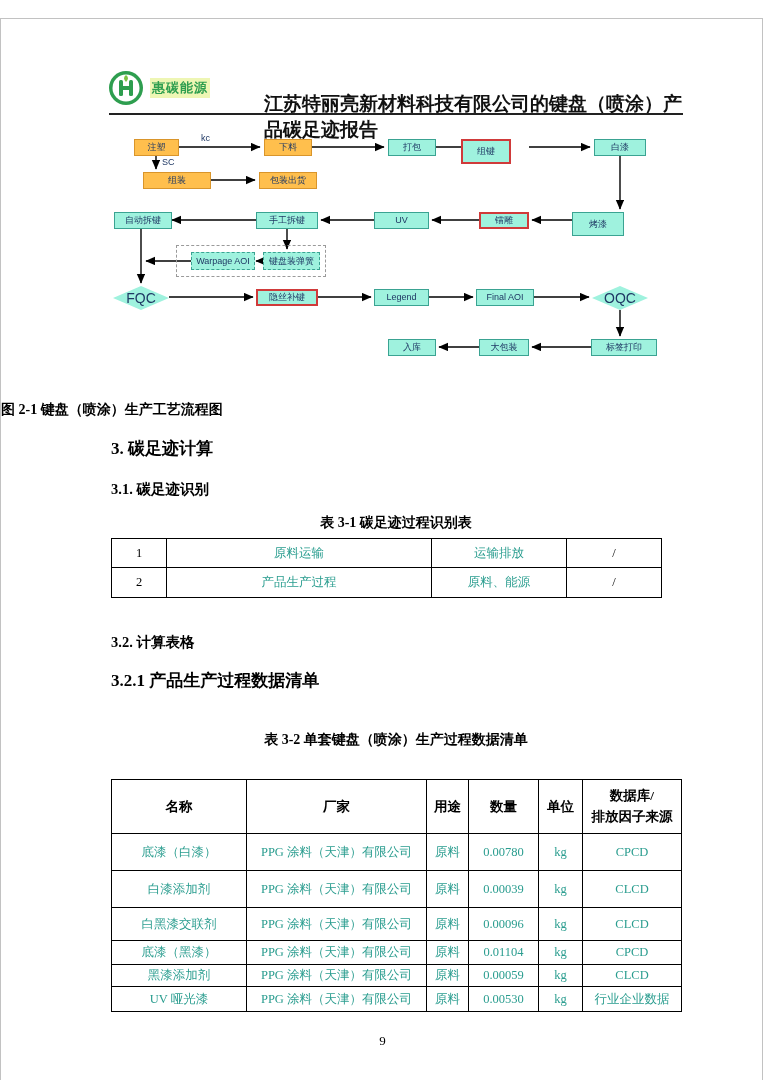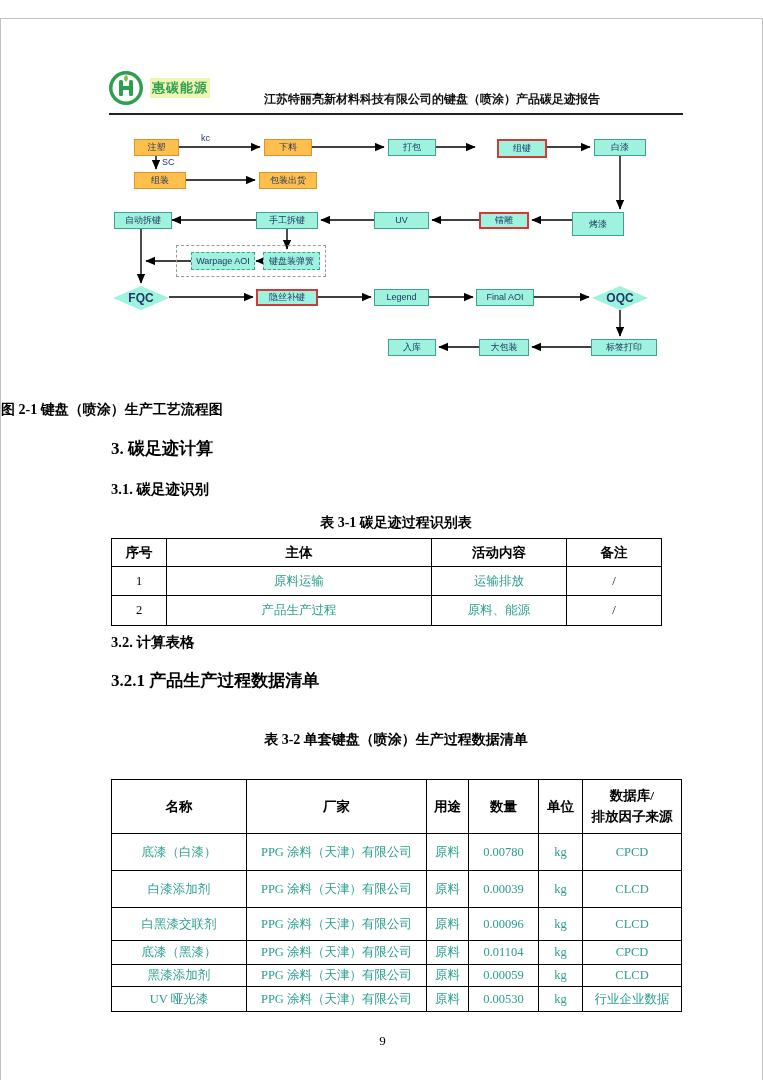--- a/index.html
+++ b/index.html
@@ -5,41 +5,40 @@
   *{box-sizing:border-box;margin:0;padding:0}
   html,body{background:#ffffff}
   .page{
     position:relative;width:763px;height:1080px;margin:18px auto;
     background:#fff;border:1px solid #c2c2c2;overflow:hidden;
     font-family:"Liberation Serif","DejaVu Serif",serif;color:#000;
   }
   
   .logo{position:absolute;left:106px;top:50px;display:flex;align-items:center;gap:5px}
   .logo-text{font-size:13px;font-weight:bold;color:var(--logo-green,#2e9e4f);background:#eef6b4;padding:1px 2px;letter-spacing:1px}
-  .doc-title{position:absolute;left:263px;top:72px;width:430px;font-size:12px;font-weight:bold;color:#111}
+  .doc-title{position:absolute;left:263px;top:72px;width:430px;font-size:19px;font-weight:bold;color:#111}
   .header-rule{position:absolute;left:108px;top:94px;width:574px;border-top:2px solid #222}
   
   .flowchart{position:absolute;left:95px;top:112px;width:595px;height:245px}
   .fc-svg{position:absolute;left:0;top:0}
   .fc-box{
     position:absolute;display:flex;align-items:center;justify-content:center;
     font-size:9px;line-height:1;color:#1f3864;text-align:center;
     background:var(--cyan-node,#9ff2de);border:1px solid #3aa392;
     font-family:"Liberation Sans","DejaVu Sans",sans-serif;
   }
   .fc-box.orange{background:var(--orange-node,#ffbf4d);border-color:#d9952b}
   .fc-box.redb{border:2px solid var(--red-border,#d03a3a)}
   .fc-box.dashedb{border:1px dashed #3aa392}
   .fc-group{position:absolute;border:1px dashed #9a9a9a;background:transparent}
   .fc-diamond{
     position:absolute;display:flex;align-items:center;justify-content:center;
-    font-size:12px;color:#1f3864;background:var(--cyan-node,#9ff2de);
+    font-size:14px;color:#1f3864;background:var(--cyan-node,#9ff2de);
     clip-path:polygon(50% 0,100% 50%,50% 100%,0 50%);
     font-family:"Liberation Sans","DejaVu Sans",sans-serif;
-    font-weight:bold;
   }
   .fc-edge-label{position:absolute;font-size:9px;color:#1f3864;font-family:"Liberation Sans","DejaVu Sans",sans-serif}
   
   .caption{position:absolute;left:0;top:382px;width:763px;text-align:left;font-size:14px;font-weight:bold}
   .h-big{position:absolute;left:110px;font-size:17px;font-weight:bold}
   .h-mid{position:absolute;left:110px;font-size:14.5px;font-weight:bold}
   .t-title{position:absolute;left:110px;width:570px;text-align:center;font-size:14px;font-weight:bold}
   
   table{border-collapse:collapse;table-layout:fixed;position:absolute;left:110px;background:#fff}
   th,td{border:1px solid #000;text-align:center;vertical-align:middle;padding:2px 3px;overflow:hidden}
@@ -102,24 +101,24 @@
     </svg>
 
     <div class="fc-edge-label" style="left:105px;top:2px">kc</div>
     <div class="fc-edge-label" style="left:66px;top:26px">SC</div>
 
     <div class="fc-group" style="left:80px;top:114px;width:150px;height:32px"></div>
 
     <div class="fc-box orange" style="left:38px;top:8px;width:45px;height:17px">注塑</div>
     <div class="fc-box orange" style="left:168px;top:8px;width:48px;height:17px">下料</div>
     <div class="fc-box" style="left:292px;top:8px;width:48px;height:17px">打包</div>
-    <div class="fc-box redb" style="left:401px;top:8px;width:50px;height:19px">组键</div>
+    <div class="fc-box redb" style="left:365px;top:8px;width:50px;height:25px">组键</div>
     <div class="fc-box" style="left:498px;top:8px;width:52px;height:17px">白漆</div>
 
-    <div class="fc-box orange" style="left:38px;top:41px;width:52px;height:17px">组装</div>
+    <div class="fc-box orange" style="left:47px;top:41px;width:68px;height:17px">组装</div>
     <div class="fc-box orange" style="left:163px;top:41px;width:58px;height:17px">包装出货</div>
 
     <div class="fc-box" style="left:18px;top:81px;width:58px;height:17px">自动拆键</div>
     <div class="fc-box" style="left:160px;top:81px;width:62px;height:17px">手工拆键</div>
     <div class="fc-box" style="left:278px;top:81px;width:55px;height:17px">UV</div>
     <div class="fc-box redb" style="left:383px;top:81px;width:50px;height:17px">镭雕</div>
     <div class="fc-box" style="left:476px;top:81px;width:52px;height:24px">烤漆</div>
 
     <div class="fc-box dashedb" style="left:95px;top:121px;width:64px;height:18px">Warpage AOI</div>
     <div class="fc-box dashedb" style="left:167px;top:121px;width:57px;height:18px">键盘装弹簧</div>
@@ -141,26 +140,20 @@
   <div class="t-title" style="top:495px">表 3-1 碳足迹过程识别表</div>
 
   <table style="top:519px;width:550px">
     <colgroup>
         <col style="width:55px">
         <col style="width:265px">
         <col style="width:135px">
         <col style="width:95px">
       </colgroup>
     <tbody>
-        <tr style="height:28px">
-      <th>序号</th>
-      <th>主体</th>
-      <th>活动内容</th>
-      <th>备注</th>
-    </tr>
     <tr style="height:29px">
       <td>1</td>
       <td class="teal">原料运输</td>
       <td class="teal">运输排放</td>
       <td>/</td>
     </tr>
     <tr style="height:30px">
       <td>2</td>
       <td class="teal">产品生产过程</td>
       <td class="teal">原料、能源</td>

